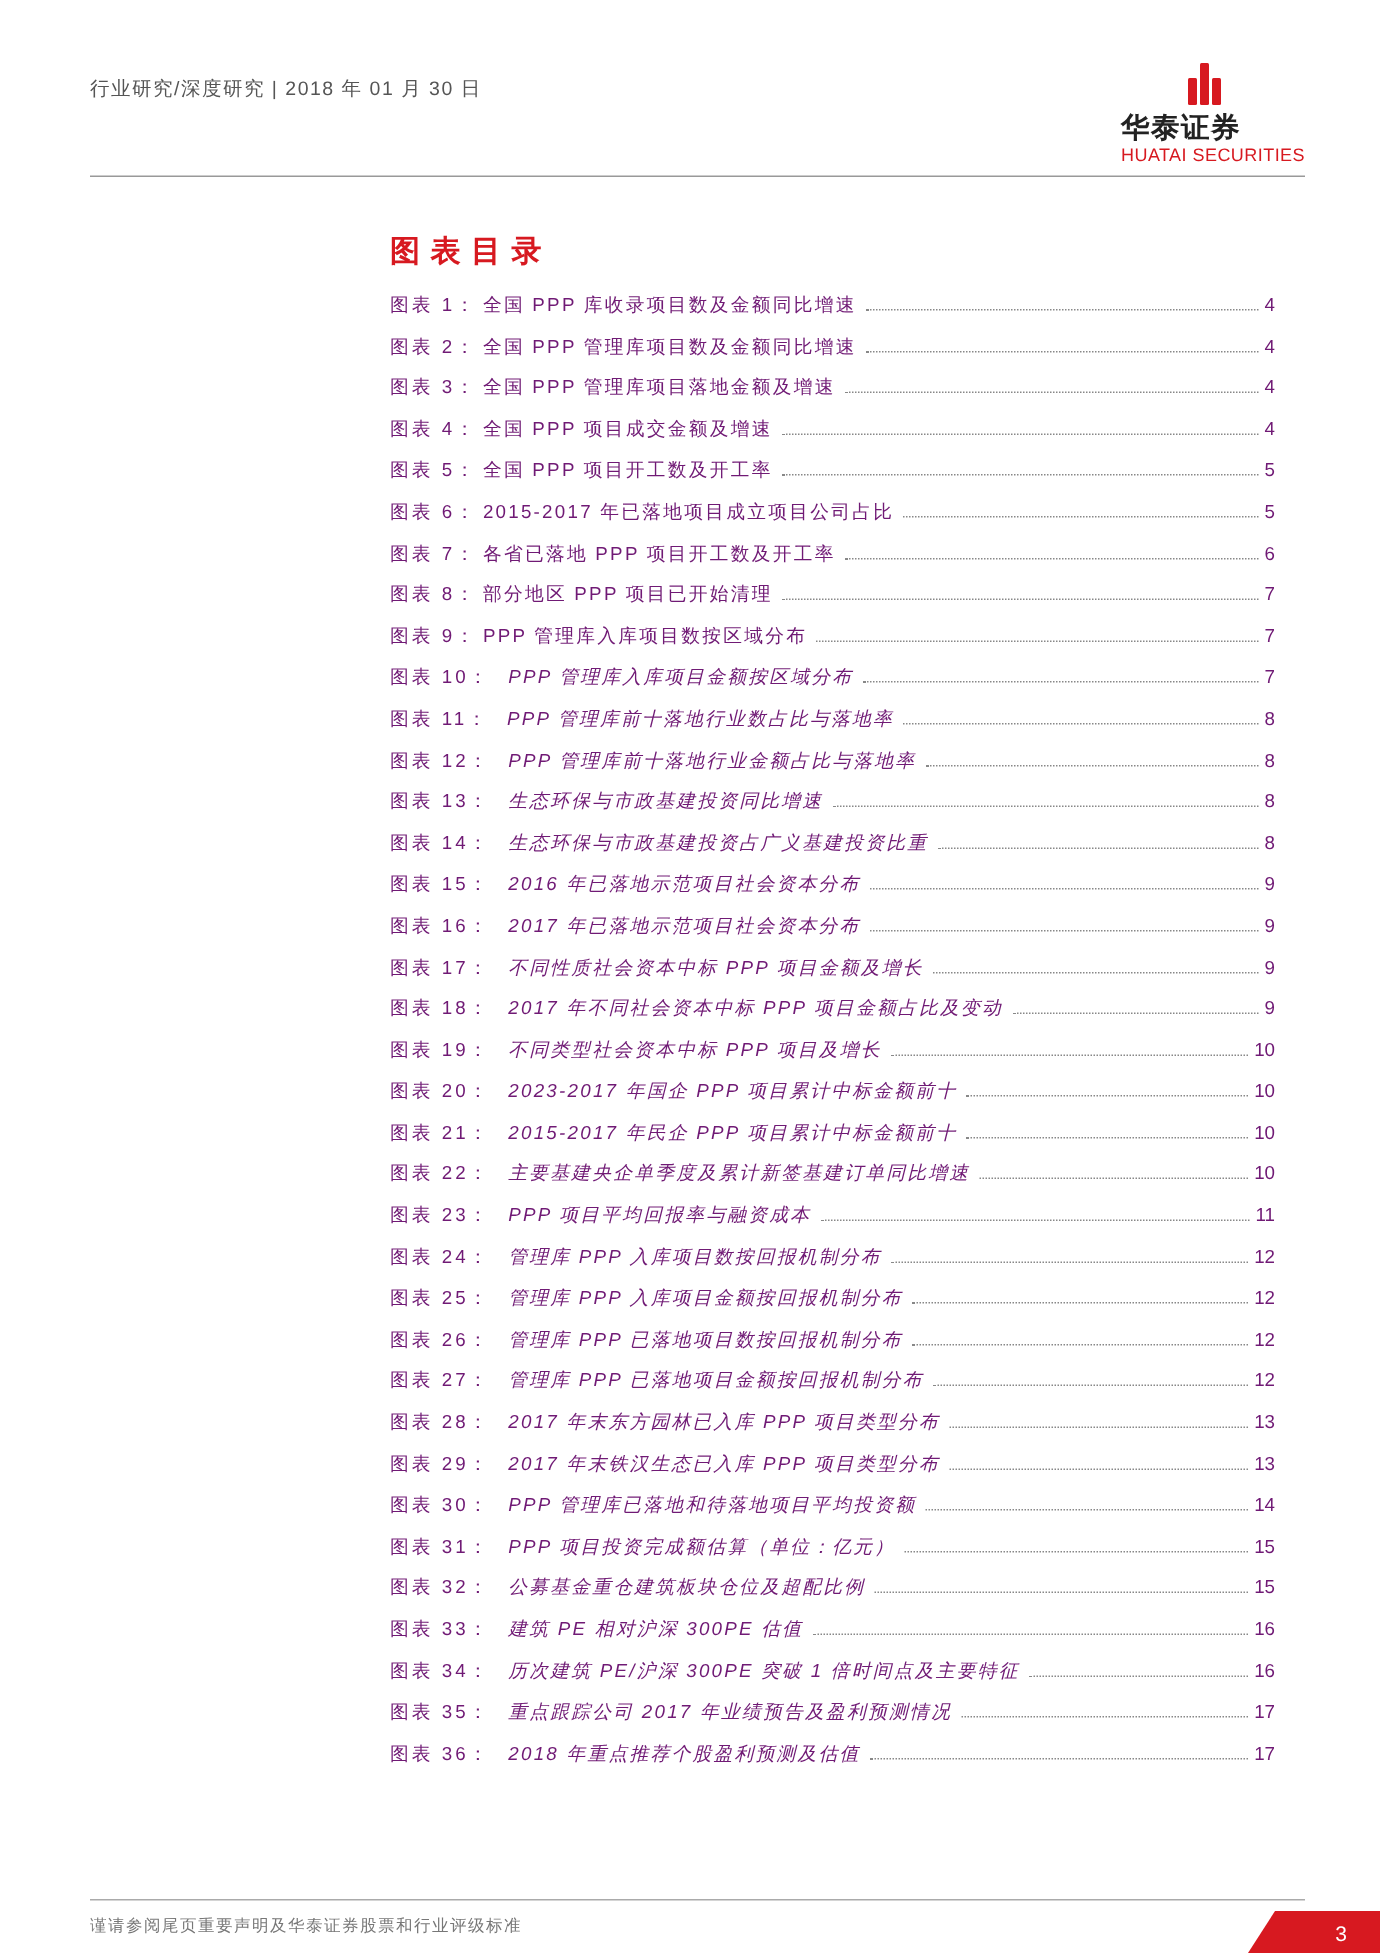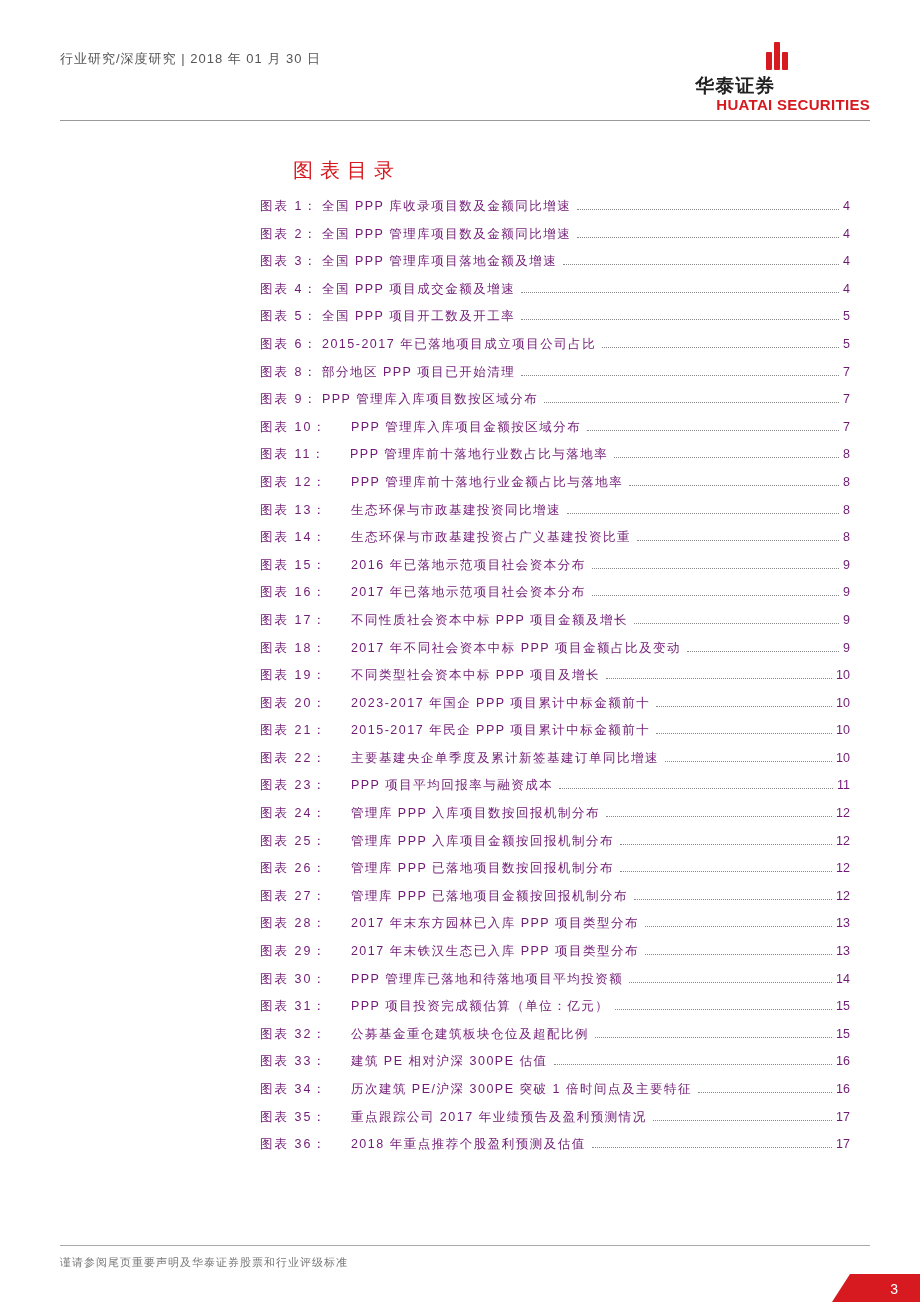--- a/index.html
+++ b/index.html
@@ -6,31 +6,31 @@
   html, body { width: 920px; height: 1302px; background: #fff; font-family: "Microsoft YaHei", "SimSun", sans-serif; color: #333; }
   .page { width: 920px; height: 1302px; position: relative; padding: 50px 50px 0 60px; }
   .header-row { display: flex; justify-content: space-between; align-items: flex-start; border-bottom: 1px solid #999; padding-bottom: 8px; margin-bottom: 36px; }
   .header-left { font-size: 13px; color: #555; letter-spacing: 1px; }
   .logo-block { display: flex; align-items: center; gap: 6px; margin-top: -10px; flex-direction: column; }
   .logo-mark { width: 34px; height: 30px; display: flex; gap: 2px; align-items: flex-end; }
   .bar { width: 6px; background: #d71920; border-radius: 1px; }
   .b1 { height: 18px; } .b2 { height: 28px; } .b3 { height: 18px; }
   .logo-text { display: flex; flex-direction: column; line-height: 1; }
   .logo-cn { font-size: 19px; font-weight: 700; color: #222; letter-spacing: 1px; }
-  .logo-en { font-size: 15px; color: #d71920; letter-spacing: 0.3px; margin-top: 2px; font-weight: 700; margin-left: 21px; }
+  .logo-en { font-size: 12px; color: #d71920; letter-spacing: 0.3px; margin-top: 2px; font-weight: 400; }
   .content { margin-left: 200px; width: 590px; }
-  .toc-title { color: #d71920; font-size: 20px; font-weight: 400; letter-spacing: 7px; margin-bottom: 16px; margin-left: 33px; }
+  .toc-title { color: #d71920; font-size: 20px; font-weight: 700; letter-spacing: 7px; margin-bottom: 16px; }
   .toc-list { }
   .toc-row { display: flex; align-items: baseline; font-size: 12.5px; color: #701a75; margin-bottom: 14.6px; line-height: 1; white-space: nowrap; }
   .toc-label { flex: 0 0 auto; letter-spacing: 2px; }
-  .toc-wide .toc-text { margin-left: 24px; }
+  .toc-wide .toc-text { margin-left: 12px; font-style: italic; }
   .toc-text { flex: 0 0 auto; margin-left: 4px; letter-spacing: 1.5px; }
   .toc-dots { flex: 1 1 auto; border-bottom: 1.5px dotted #888; margin: 0 4px 3px 6px; min-width: 10px; }
   .toc-page { flex: 0 0 auto; }
-  .footer { position: absolute; left: 0; right: 0; bottom: 0; height: 57px; }
+  .footer { position: absolute; left: 0; right: 0; bottom: 0; height: 36px; }
   .footer-line { position: absolute; left: 60px; right: 50px; top: 0; border-top: 1px solid #aaa; }
   .footer-text { position: absolute; left: 60px; top: 10px; font-size: 11px; color: #777; letter-spacing: 1px; }
   .footer-flag { position: absolute; right: 0; bottom: 0; width: 70px; height: 28px; background: #d71920; }
   .footer-flag::before { content: ""; position: absolute; left: -18px; top: 0; width: 0; height: 0; border-bottom: 28px solid #d71920; border-left: 18px solid transparent; }
   .footer-pagenum { position: absolute; right: 22px; bottom: 5px; color: #fff; font-size: 14px; }
 </style>
 </head>
 <body>
 
 <div class="page">
@@ -83,20 +83,26 @@
           <span class="toc-dots"></span>
           <span class="toc-page">5</span>
         </div>
         <div class="toc-row">
           <span class="toc-label">图表 6：</span>
           <span class="toc-text">2015-2017 年已落地项目成立项目公司占比</span>
           <span class="toc-dots"></span>
           <span class="toc-page">5</span>
         </div>
         <div class="toc-row">
+          <span class="toc-label">图表 7：</span>
+          <span class="toc-text">各省已落地 PPP 项目开工数及开工率</span>
+          <span class="toc-dots"></span>
+          <span class="toc-page">6</span>
+        </div>
+        <div class="toc-row">
           <span class="toc-label">图表 8：</span>
           <span class="toc-text">部分地区 PPP 项目已开始清理</span>
           <span class="toc-dots"></span>
           <span class="toc-page">7</span>
         </div>
         <div class="toc-row">
           <span class="toc-label">图表 9：</span>
           <span class="toc-text">PPP 管理库入库项目数按区域分布</span>
           <span class="toc-dots"></span>
           <span class="toc-page">7</span>

